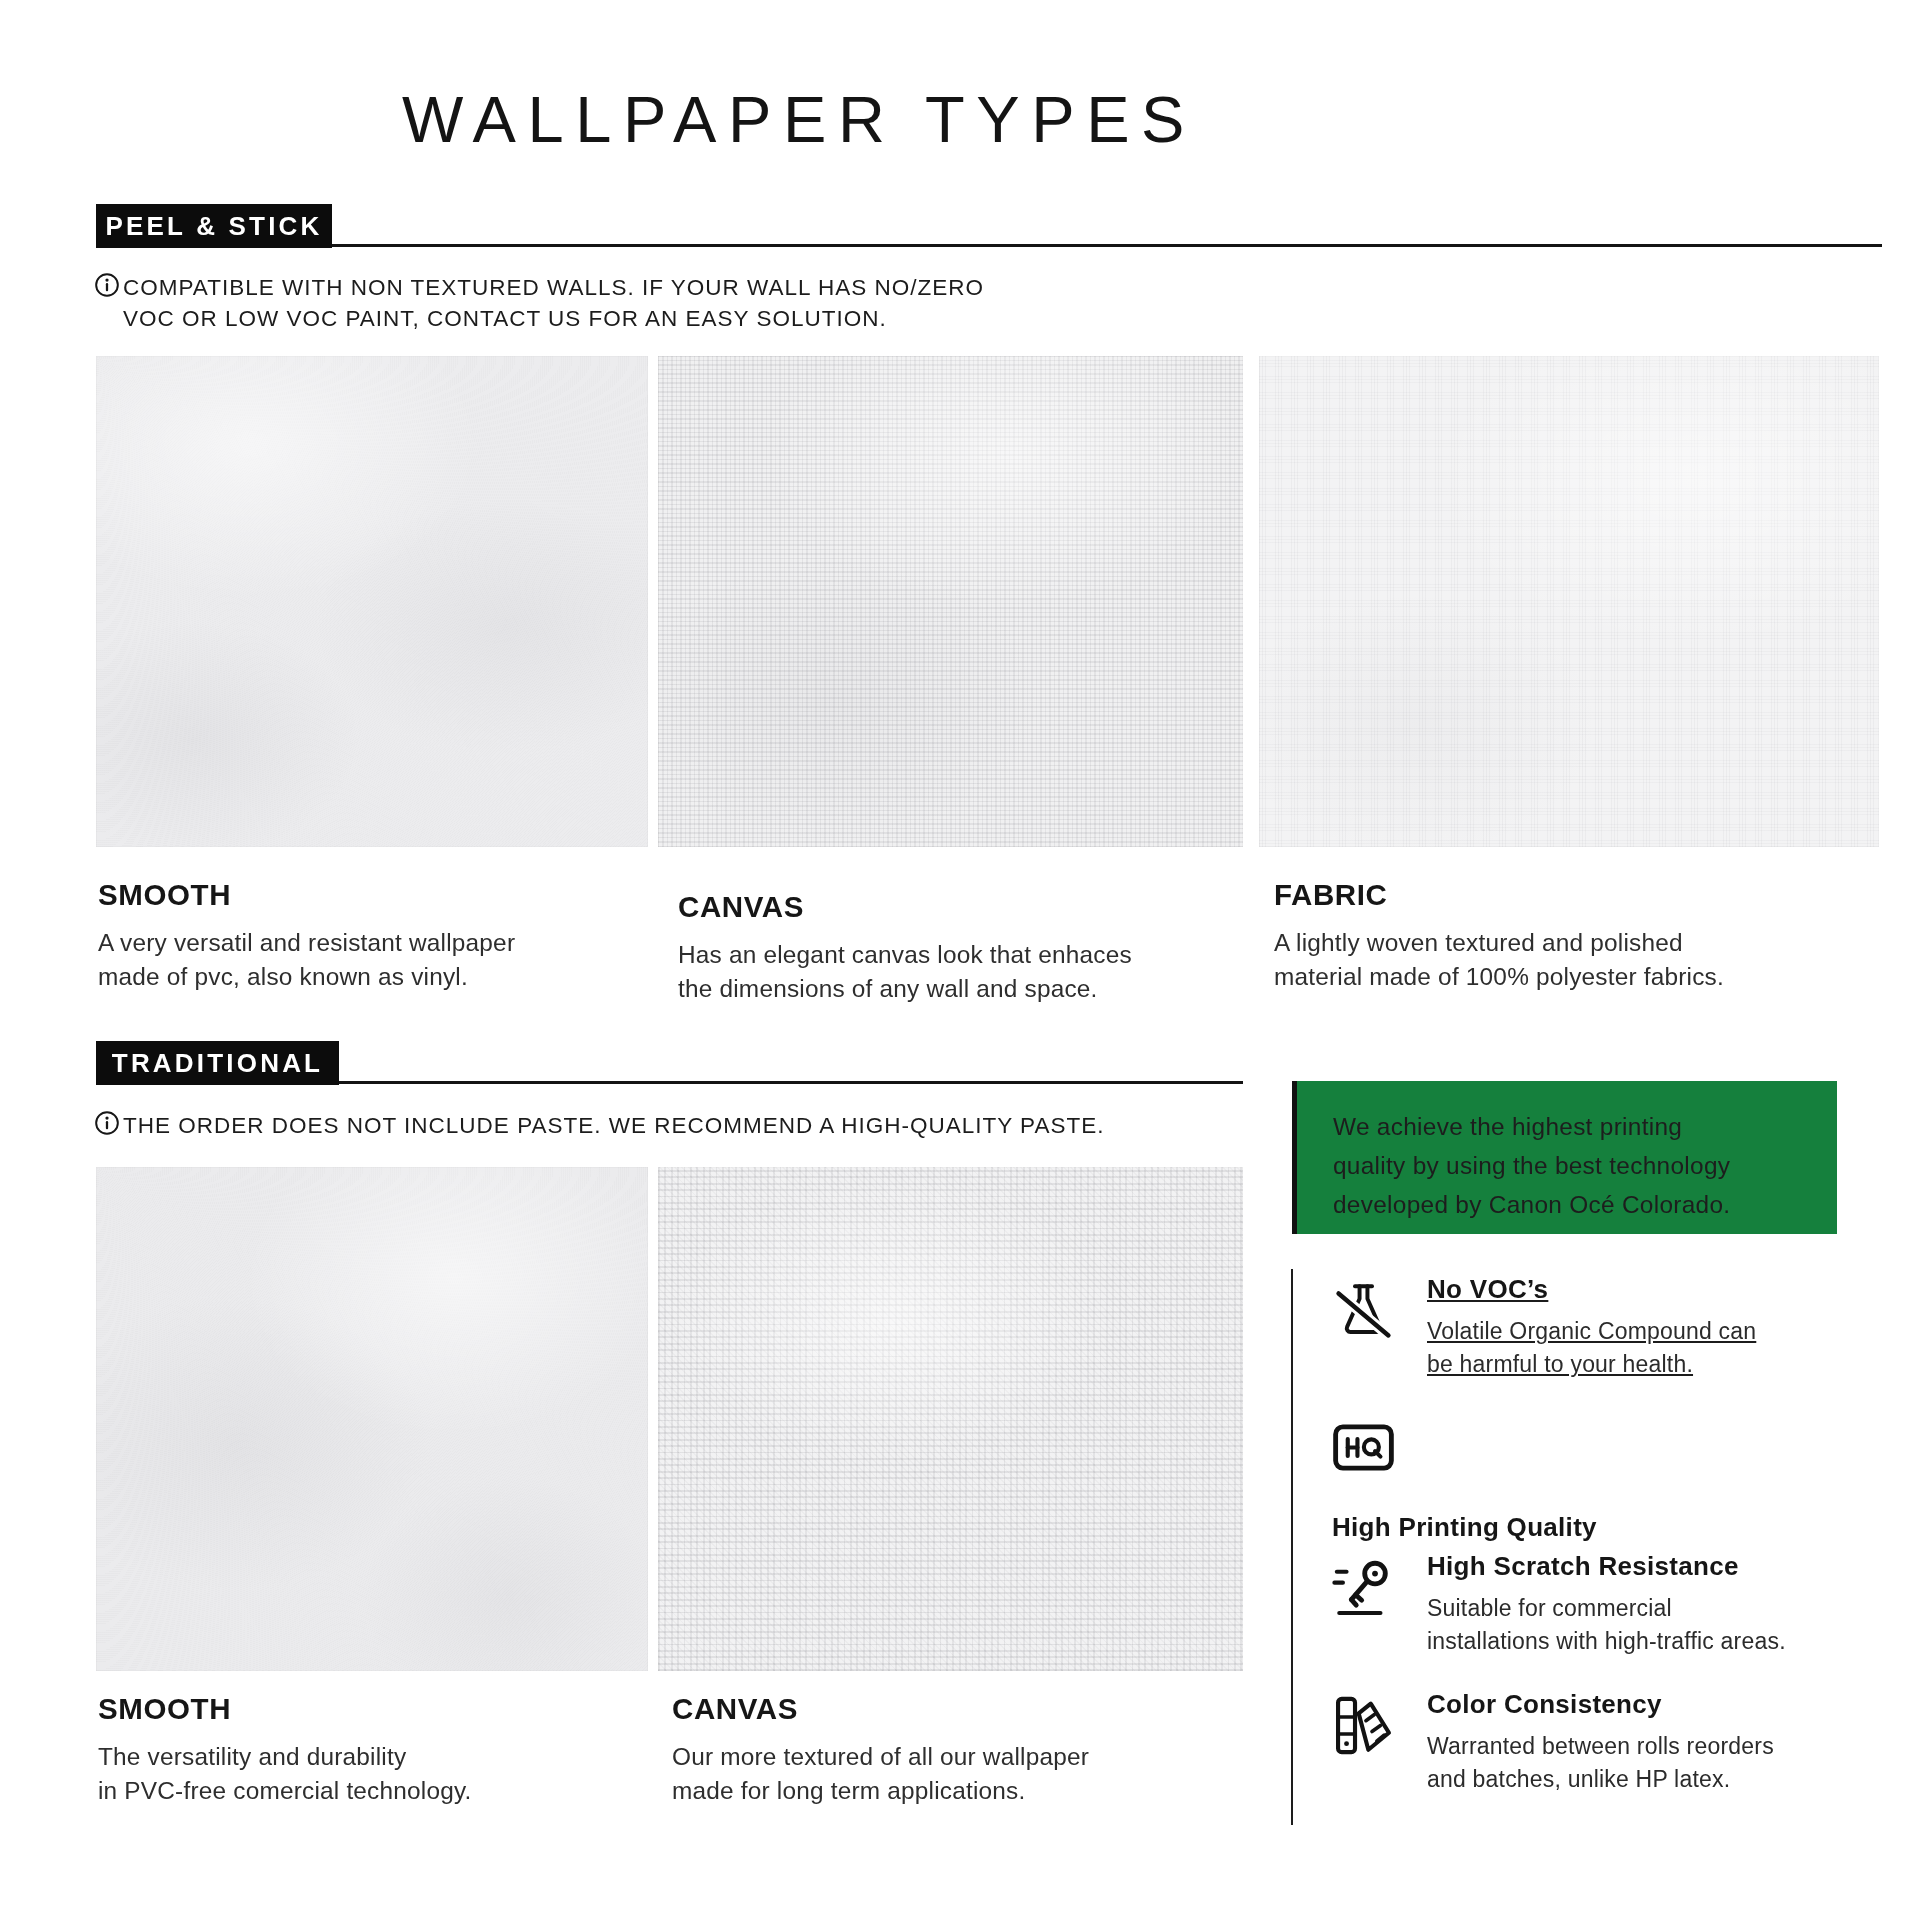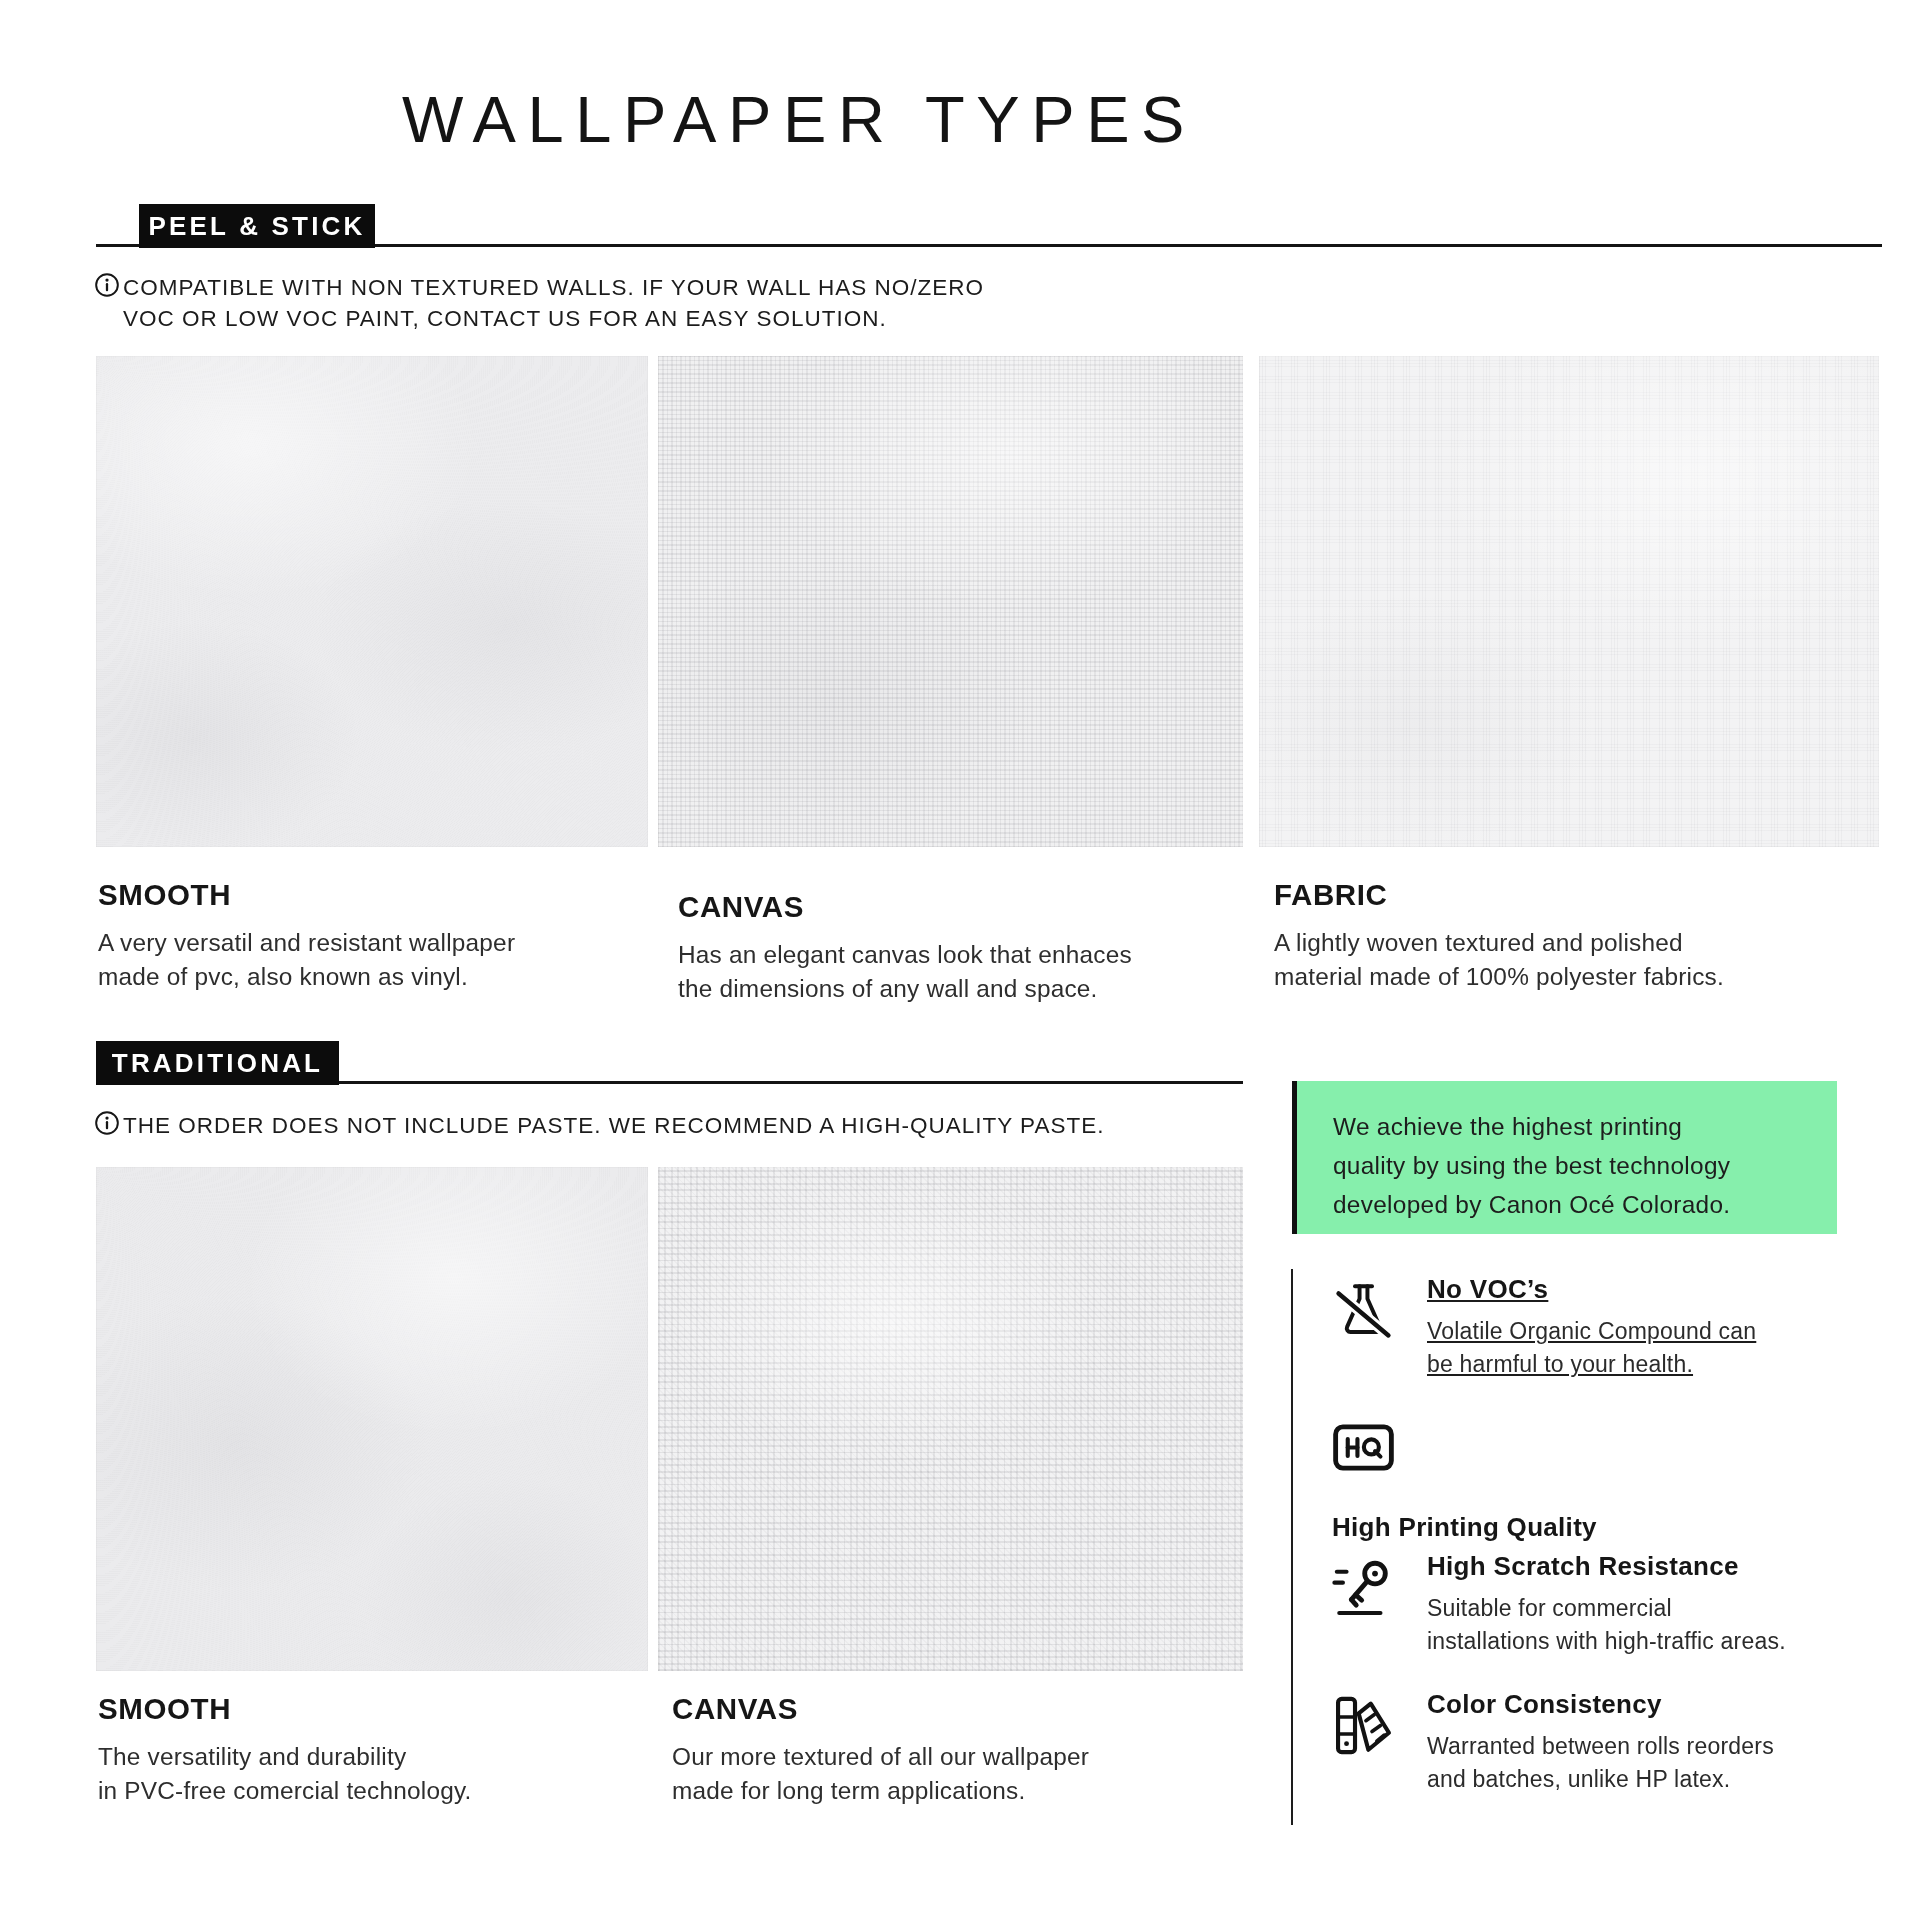--- a/index.html
+++ b/index.html
@@ -16,21 +16,21 @@
     text-align:center; font-size:65px; font-weight:400;
     letter-spacing:11.6px; color:#141414;
   }
 
   
   .section-label {
     position:absolute; height:44px; background:#0c0c0c; color:#ffffff;
     display:flex; align-items:center; justify-content:center;
     font-size:26px; font-weight:700; letter-spacing:3.2px; z-index:2;
   }
-  #label-peel  { left:96px; top:204px; width:236px;margin-left:43px; }
+  #label-peel  { left:96px; top:204px; width:236px; }
   #label-trad  { left:96px; top:1041px; width:243px; }
   .hline { position:absolute; height:3.2px; background:#141414; z-index:1; }
   #rule-peel { left:96px; top:244px; width:1786px; }
   #rule-trad { left:96px; top:1081px; width:1147px; }
 
   
   .note {
     position:absolute; display:flex; align-items:flex-start; gap:3px;
     font-size:22.5px; letter-spacing:1px; color:#1c1c1c;
   }
@@ -88,21 +88,21 @@
   #cap-canvas1 { left:678px; top:890px; width:578px; }
   #cap-fabric1 { left:1274px; top:878px; width:604px; }
   #cap-smooth2 { left:98px;  top:1692px; width:552px; }
   #cap-canvas2 { left:672px; top:1692px; width:578px; }
   .caption h3 { font-size:29.5px; font-weight:700; letter-spacing:0.6px; color:#161616; margin-bottom:14px; }
   .caption p  { font-size:24.4px; line-height:34px; color:#2e2e2e; letter-spacing:0.2px; }
 
   
   #quality-panel {
     position:absolute; left:1292px; top:1081px; width:545px; height:153px;
-    background:#86efac; border-left:5.8px solid #111111;
+    background:#15803d; border-left:5.8px solid #111111;
     padding:26px 23px 0 36px; font-size:24.4px; line-height:39px;
     letter-spacing:0.3px; color:#1d1d1d;
   }
 
   
   #feature-vrule { position:absolute; left:1291px; top:1269px; width:1.9px; height:556px; background:#1d1d1d; }
   .feature { position:absolute; left:1332px; width:546px; display:flex; gap:32px; }
   #feature-voc     { top:1274px;text-decoration:underline; }
   #feature-hq      { top:1412px;flex-direction:column; }
   #feature-scratch { top:1551px; }

